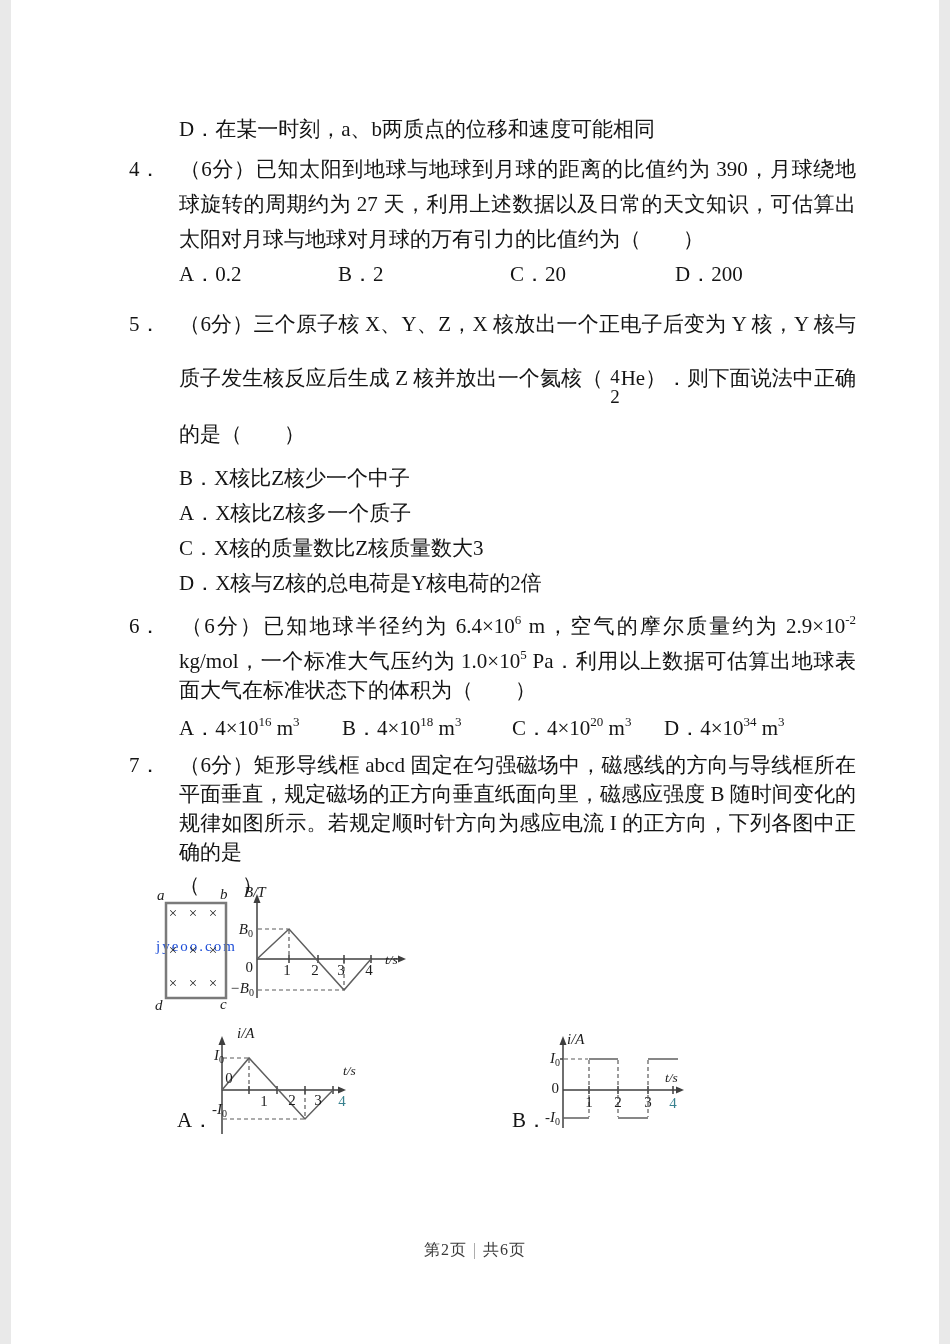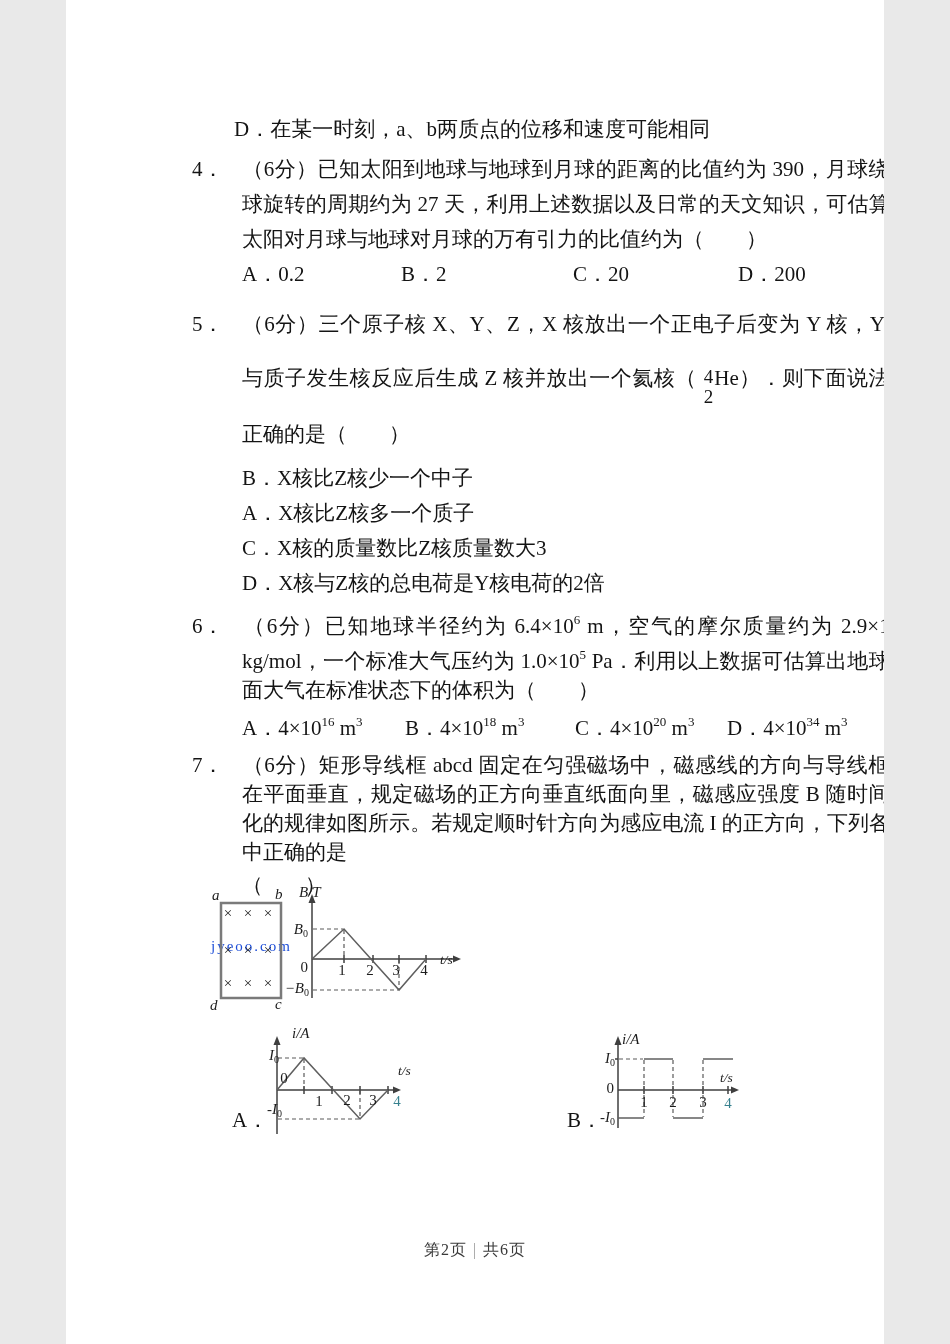--- a/index.html
+++ b/index.html
@@ -1,27 +1,27 @@
 <!DOCTYPE html>
 <html><head>
 <meta charset="utf-8">
 <style>
   html,body{margin:0;padding:0;background:#e9e9e9;}
   .page{
-    position:relative;width:818px;height:1344px;margin:0 auto;
+    position:relative;width:928px;height:1344px;margin:0 auto;
     background:#ffffff;overflow:hidden;
     font-family:"Liberation Serif","DejaVu Serif",serif;
     color:#141414;font-size:21px;
   }
   .flow{position:absolute;left:118px;top:112px;width:727px;}
   .para{margin:0;padding-left:50px;line-height:35px;text-align:justify;}
   .para.lh54{line-height:54px;}
   .para.lh36{line-height:29px;}
   .qnum{display:inline-block;width:50px;margin-left:-50px;}
-  .q{margin-top:5px;margin-left:8px;}
+  .q{margin-top:5px;}
   .optline{padding-left:50px;line-height:35px;}
   .optrow{display:flex;padding-left:50px;line-height:35px;}
   .optrow .opt0{width:159px;}
   .optrow .opt1{width:172px;}
   .optrow .opt2{width:165px;}
   .optrow.row6 .opt0{width:163px;}
   .optrow.row6 .opt1{width:170px;}
   .optrow.row6 .opt2{width:152px;}
   sup.sc{font-size:13px;position:relative;top:-1px;}
   .iso{display:inline-block;white-space:nowrap;}

